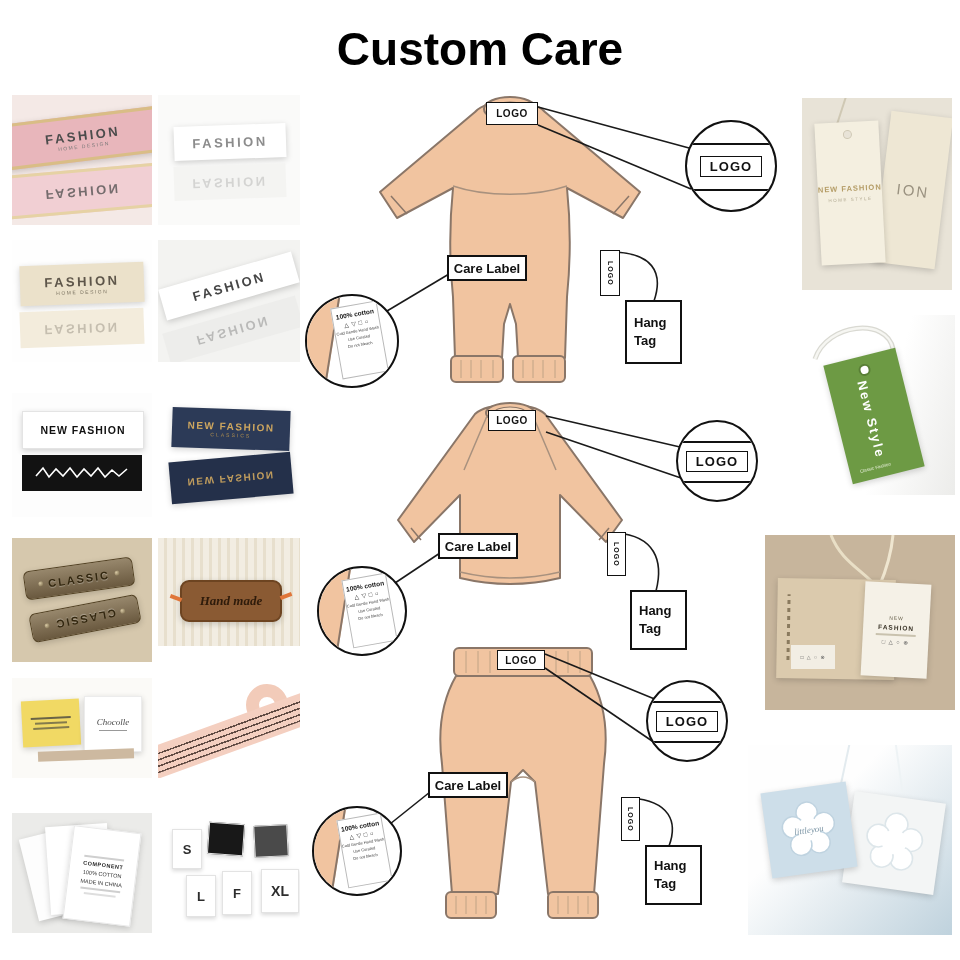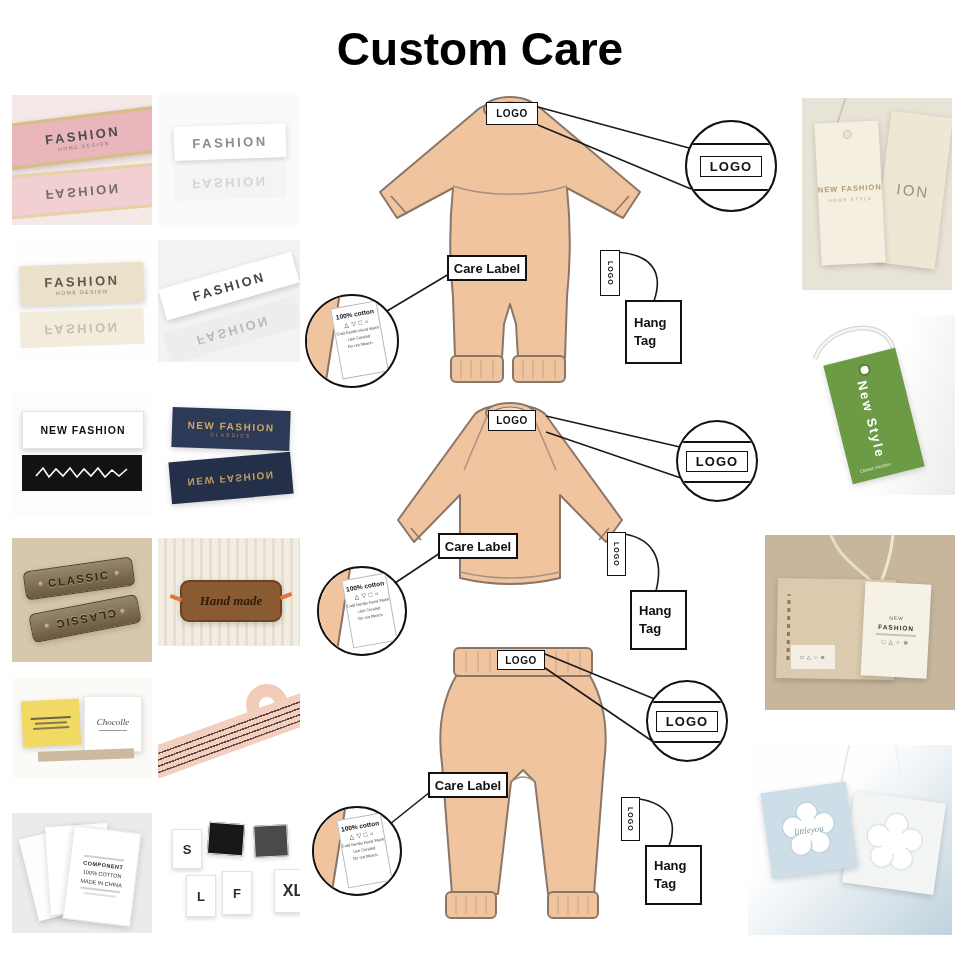--- a/index.html
+++ b/index.html
@@ -161,21 +161,21 @@
     <div class="stag" style="left:96px;top:12px;width:32px;height:30px;background:#4a4a4a;transform:rotate(-3deg)"></div>
     <div class="stag" style="left:14px;top:16px;width:28px;height:38px;font-size:13px">
         <span>S</span>
       </div>
     <div class="stag" style="left:28px;top:62px;width:28px;height:40px;font-size:13px">
         <span>L</span>
       </div>
     <div class="stag" style="left:64px;top:58px;width:28px;height:42px;font-size:13px">
         <span>F</span>
       </div>
-    <div class="stag" style="left:116px;top:56px;width:36px;height:42px;font-size:16px">
+    <div class="stag" style="left:103px;top:56px;width:36px;height:42px;font-size:14px">
         <span>XL</span>
       </div>
   </div>
 
   <div class="tile" style="left:802px;top:98px;width:150px;height:192px;background:#e8e3d7">
     <div class="abs" style="left:38px;top:-6px;width:2px;height:40px;background:#cfc8b4;transform:rotate(18deg)"></div>
     <div class="abs shadow" style="left:80px;top:16px;width:62px;height:152px;background:#eee7d4;transform:rotate(7deg);display:flex;align-items:center;justify-content:center">
       <span style="font-size:15px;letter-spacing:2px;color:#9a9280">ION</span>
     </div>
     <div class="abs shadow" style="left:16px;top:24px;width:64px;height:142px;background:#f4efe0;transform:rotate(-3deg);display:flex;flex-direction:column;align-items:center;justify-content:center;gap:4px">

